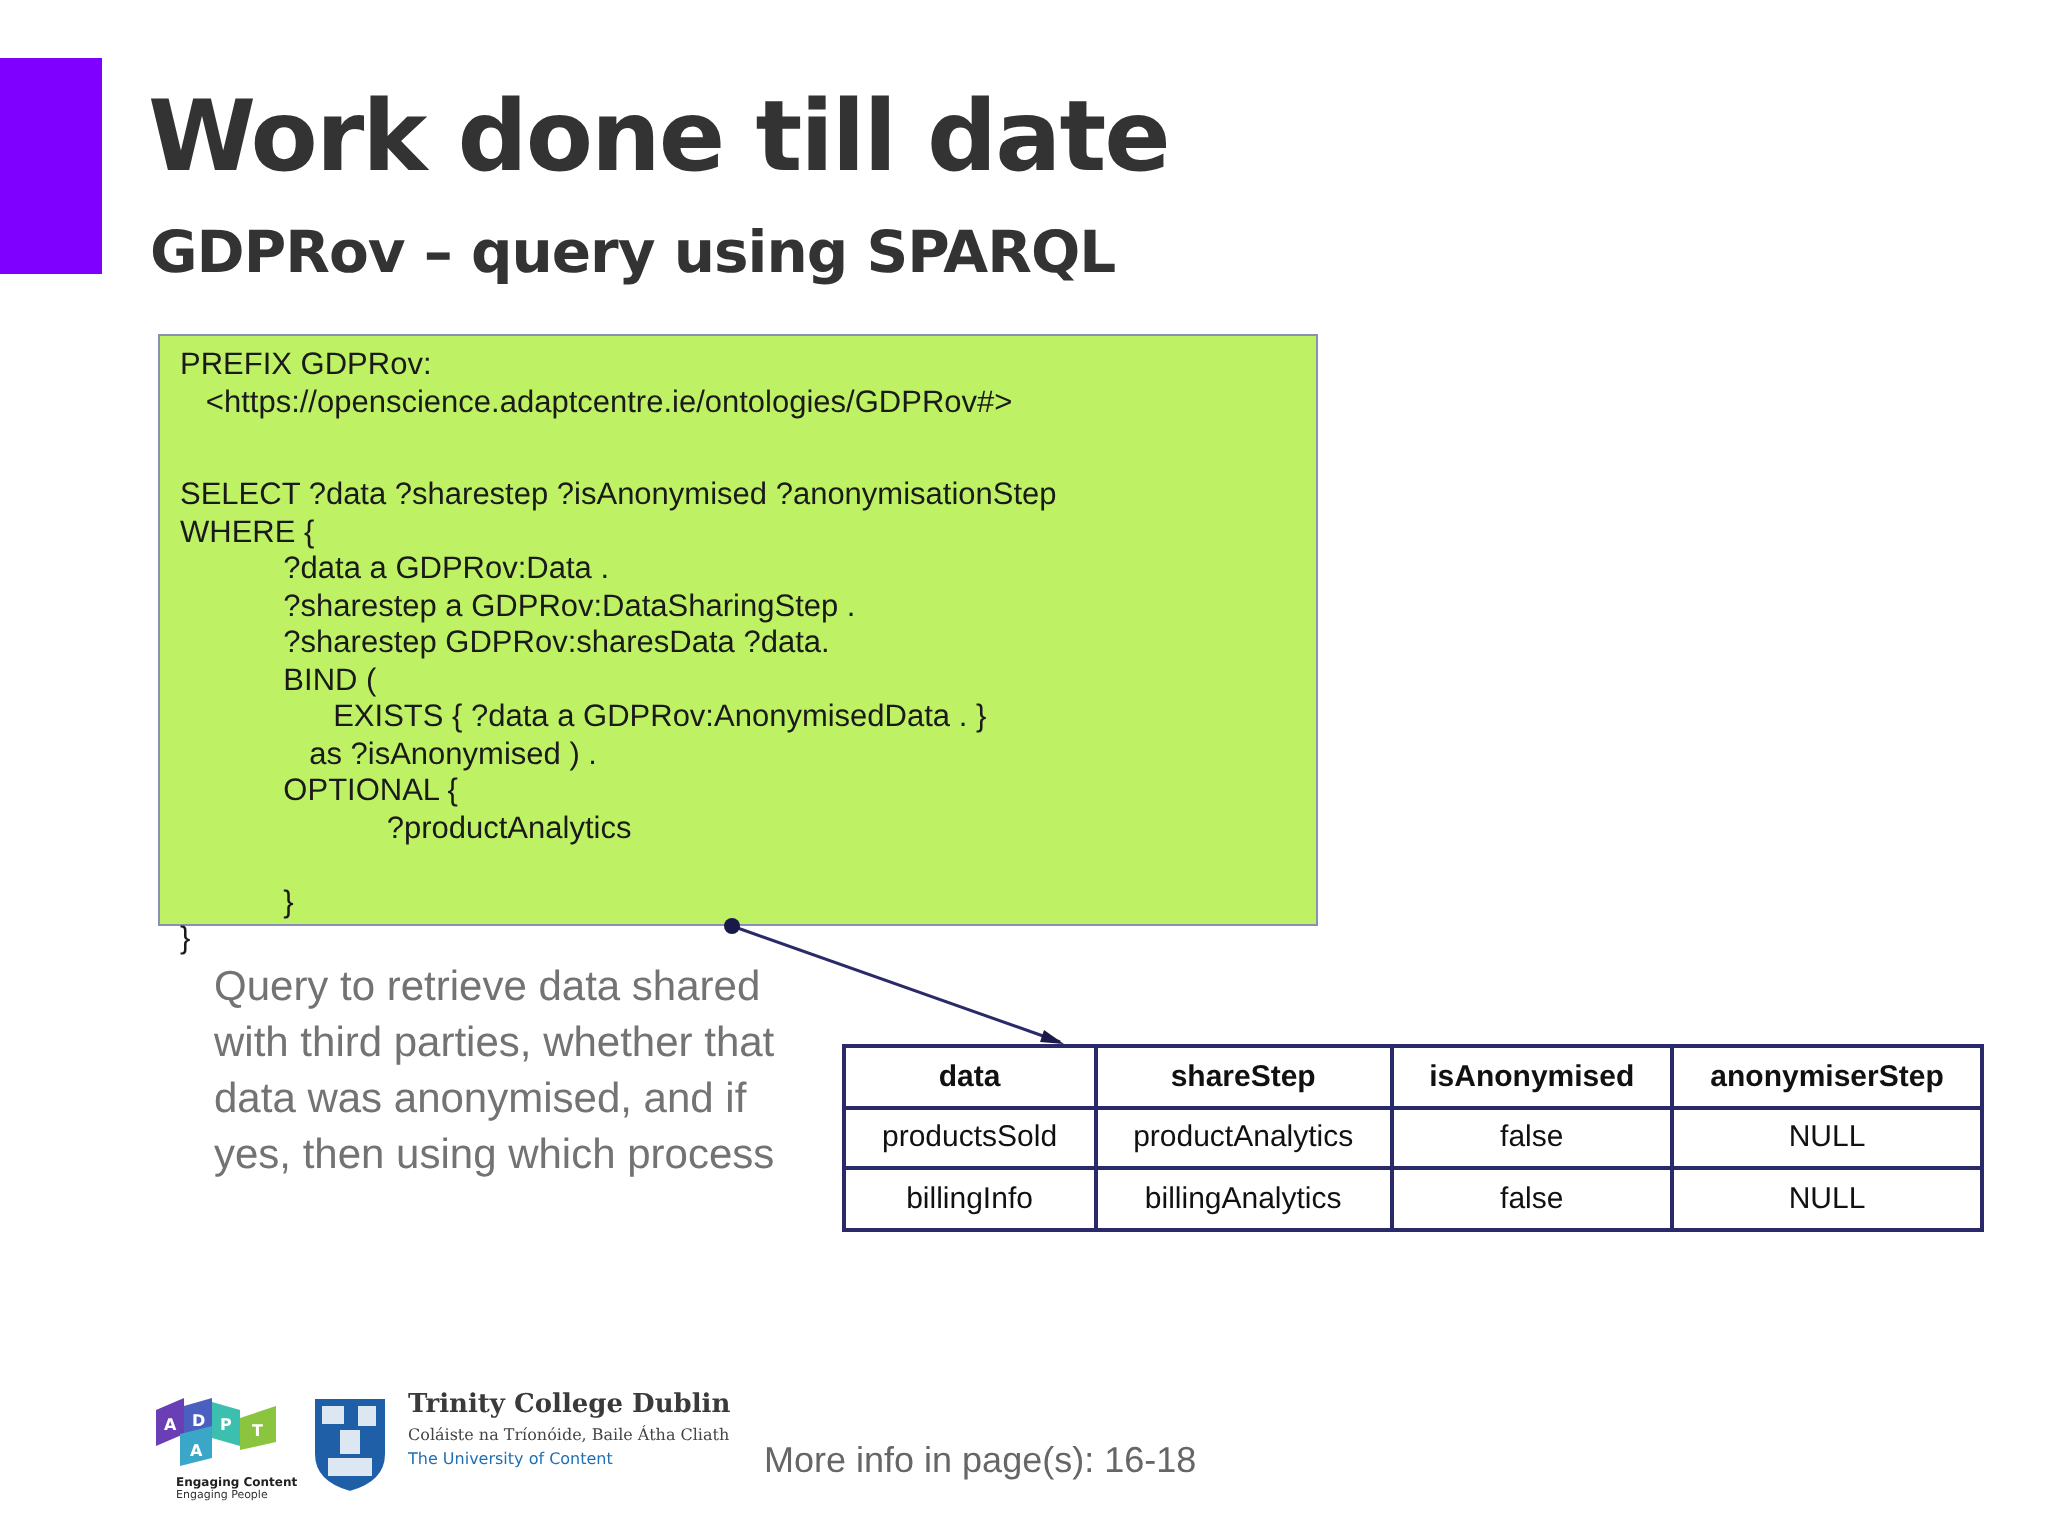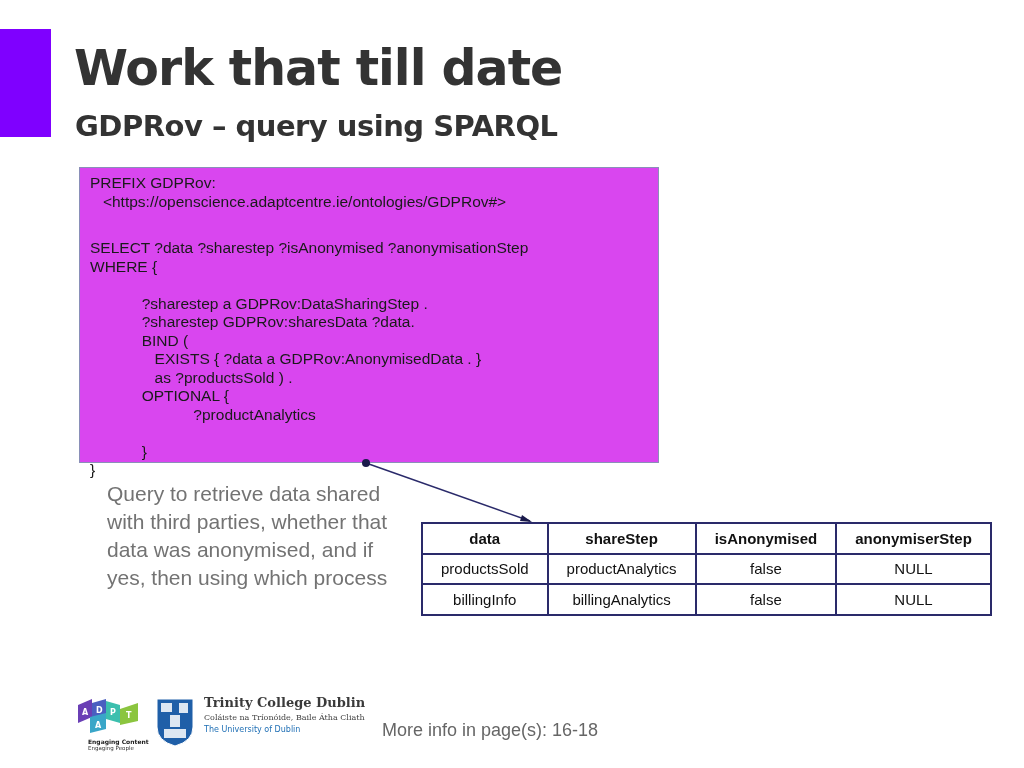--- a/index.html
+++ b/index.html
@@ -4,21 +4,21 @@
 <style>
   * { box-sizing: border-box; margin: 0; padding: 0; }
   html, body { width: 1024px; height: 768px; background: #ffffff; overflow: hidden; }
   body { position: relative; font-family: "DejaVu Sans", sans-serif; }
 
   .accent-bar { position: absolute; left: 0; top: 29px; width: 51px; height: 108px; background: #7f00ff; }
 
   .title { position: absolute; left: 74px; top: 40px; font-family: "DejaVu Sans", sans-serif; font-weight: bold; font-size: 49px; color: #333333; letter-spacing: -1px; white-space: nowrap; }
   .subtitle { position: absolute; left: 75px; top: 109px; font-family: "DejaVu Sans", sans-serif; font-weight: bold; font-size: 29px; color: #333333; letter-spacing: -0.5px; white-space: nowrap; }
 
-  .code-box { position: absolute; left: 79px; top: 167px; width: 580px; height: 296px; border: 1.5px solid #8a8fb8; background: #d946ef; }
+  .code-box { position: absolute; left: 79px; top: 167px; width: 580px; height: 296px; border: 1.5px solid #8a8fb8; background: #bef264; }
   .code-line { position: absolute; font-family: "Liberation Sans", sans-serif; font-size: 15.5px; color: #1a1a1a; white-space: pre; line-height: 18px; }
   .closing-brace { position: absolute; left: 90px; top: 461px; font-family: "Liberation Sans", sans-serif; font-size: 15.5px; color: #1a1a1a; }
 
   .connector { position: absolute; left: 0; top: 0; width: 1024px; height: 768px; pointer-events: none; }
 
   .description { position: absolute; left: 107px; top: 480px; width: 290px; font-family: "Liberation Sans", sans-serif; font-size: 21px; line-height: 28px; color: #737373; }
 
   .results-table { position: absolute; left: 421px; top: 522px; border-collapse: collapse; border: 2px solid #2a2a6a; font-family: "Liberation Sans", sans-serif; font-size: 15px; color: #111; }
   .results-table th, .results-table td { border: 2px solid #2a2a6a; height: 30.5px; text-align: center; padding: 0 18px; white-space: nowrap; }
   .results-table th { font-weight: bold; }
@@ -32,33 +32,34 @@
   .tcd-name { position: absolute; left: 128px; top: 0px; font-family: "DejaVu Serif", serif; font-weight: bold; font-size: 13px; color: #3a3a3a; white-space: nowrap; }
   .tcd-irish { position: absolute; left: 128px; top: 18px; font-family: "DejaVu Serif", serif; font-size: 8px; color: #444; white-space: nowrap; }
   .tcd-univ { position: absolute; left: 128px; top: 30px; font-family: "DejaVu Sans", sans-serif; font-size: 8px; color: #1f6fb5; white-space: nowrap; }
 
   .footer-info { position: absolute; left: 382px; top: 720px; font-family: "Liberation Sans", sans-serif; font-size: 18px; color: #666666; white-space: nowrap; }
 </style>
 </head>
 <body>
 
 <div class="accent-bar"></div>
-<div class="title">Work that till date</div>
+<div class="title">Work done till date</div>
 <div class="subtitle">GDPRov – query using SPARQL</div>
 
 <div class="code-box">
   <div class="code-line" style="left:10px;top:6px;">PREFIX GDPRov:</div>
   <div class="code-line" style="left:10px;top:25px;">   &lt;https://openscience.adaptcentre.ie/ontologies/GDPRov#&gt;</div>
   <div class="code-line" style="left:10px;top:71px;">SELECT ?data ?sharestep ?isAnonymised ?anonymisationStep</div>
   <div class="code-line" style="left:10px;top:90px;">WHERE {</div>
+  <div class="code-line" style="left:10px;top:108px;">            ?data a GDPRov:Data .</div>
   <div class="code-line" style="left:10px;top:127px;">            ?sharestep a GDPRov:DataSharingStep .</div>
   <div class="code-line" style="left:10px;top:145px;">            ?sharestep GDPRov:sharesData ?data.</div>
   <div class="code-line" style="left:10px;top:164px;">            BIND (</div>
-  <div class="code-line" style="left:10px;top:182px;text-align:center;">               EXISTS { ?data a GDPRov:AnonymisedData . }</div>
-  <div class="code-line" style="left:10px;top:201px;">               as ?productsSold ) .</div>
+  <div class="code-line" style="left:22px;top:182px;text-align:center;">               EXISTS { ?data a GDPRov:AnonymisedData . }</div>
+  <div class="code-line" style="left:10px;top:201px;">               as ?isAnonymised ) .</div>
   <div class="code-line" style="left:10px;top:219px;">            OPTIONAL {</div>
   <div class="code-line" style="left:10px;top:238px;">                        ?productAnalytics</div>
   <div class="code-line" style="left:10px;top:275px;">            }</div>
 </div>
 <div class="closing-brace">}</div>
 
 <svg class="connector" viewBox="0 0 1024 768">
   <line x1="366" y1="463" x2="530" y2="521" stroke="#2a2a6a" stroke-width="1.5"></line>
   <circle cx="366" cy="463" r="4" fill="#1a1a4a"></circle>
   <polygon points="532,522 522,515 520,521" fill="#1a1a4a"></polygon>
@@ -109,16 +110,16 @@
 
   <svg class="tcd-crest" viewBox="0 0 40 50">
     <path d="M2,2 L38,2 L38,30 Q38,44 20,49 Q2,44 2,30 Z" fill="#1f5fa8" stroke="#ffffff" stroke-width="1"></path>
     <rect x="6" y="6" width="11" height="9" fill="#ffffff" opacity="0.85"></rect>
     <rect x="24" y="6" width="9" height="10" fill="#ffffff" opacity="0.85"></rect>
     <rect x="15" y="18" width="10" height="12" fill="#ffffff" opacity="0.85"></rect>
     <rect x="9" y="32" width="22" height="9" fill="#ffffff" opacity="0.85"></rect>
   </svg>
   <div class="tcd-name">Trinity College Dublin</div>
   <div class="tcd-irish">Coláiste na Tríonóide, Baile Átha Cliath</div>
-  <div class="tcd-univ">The University of Dublin</div>
+  <div class="tcd-univ">The University of Content</div>
 </div>
 
 <div class="footer-info">More info in page(s): 16-18</div>
 
 </body></html>

